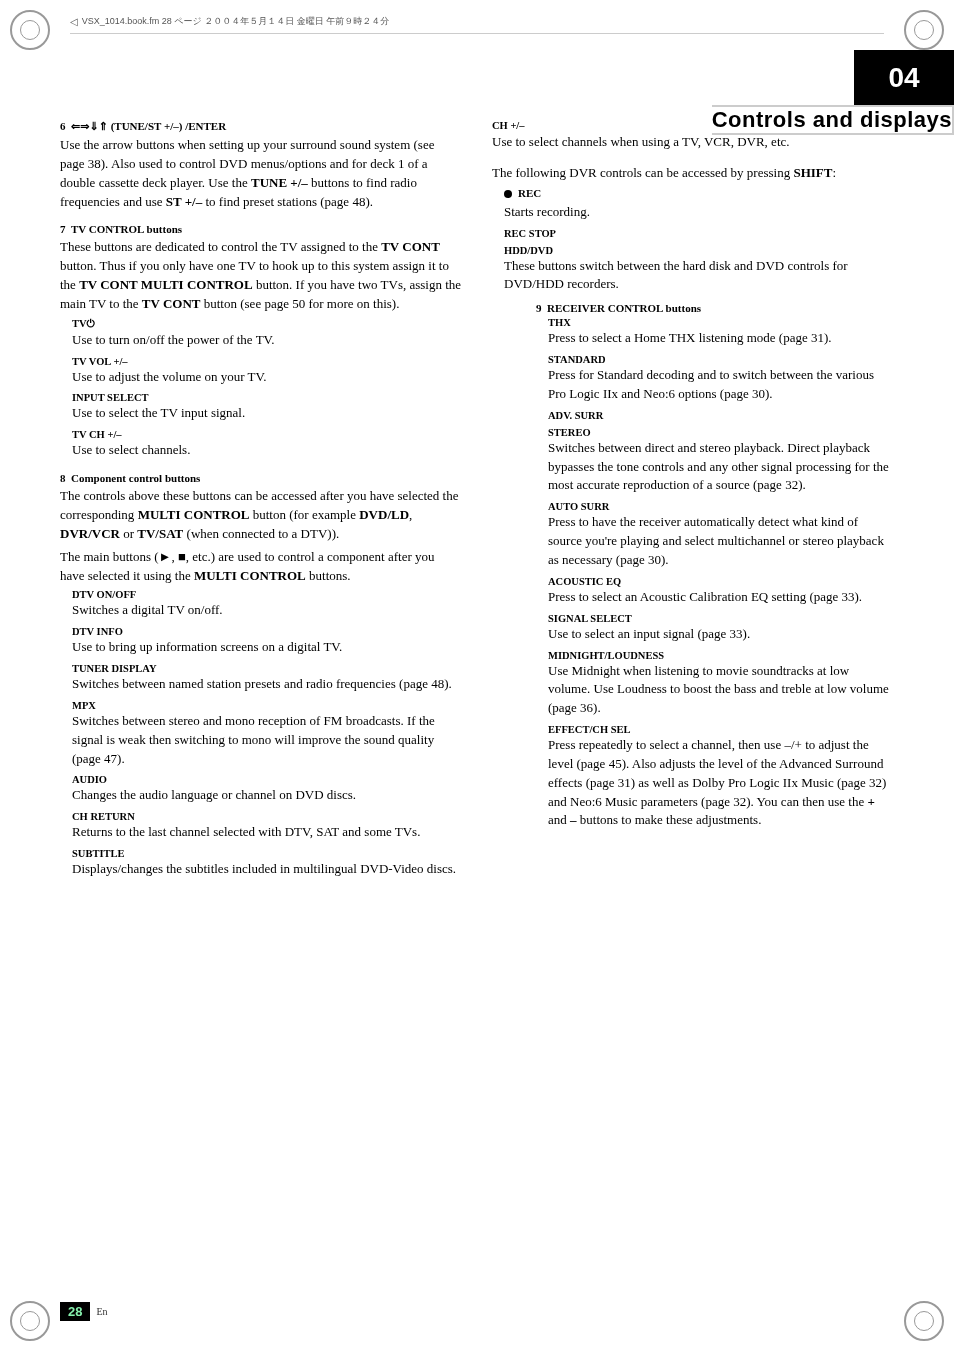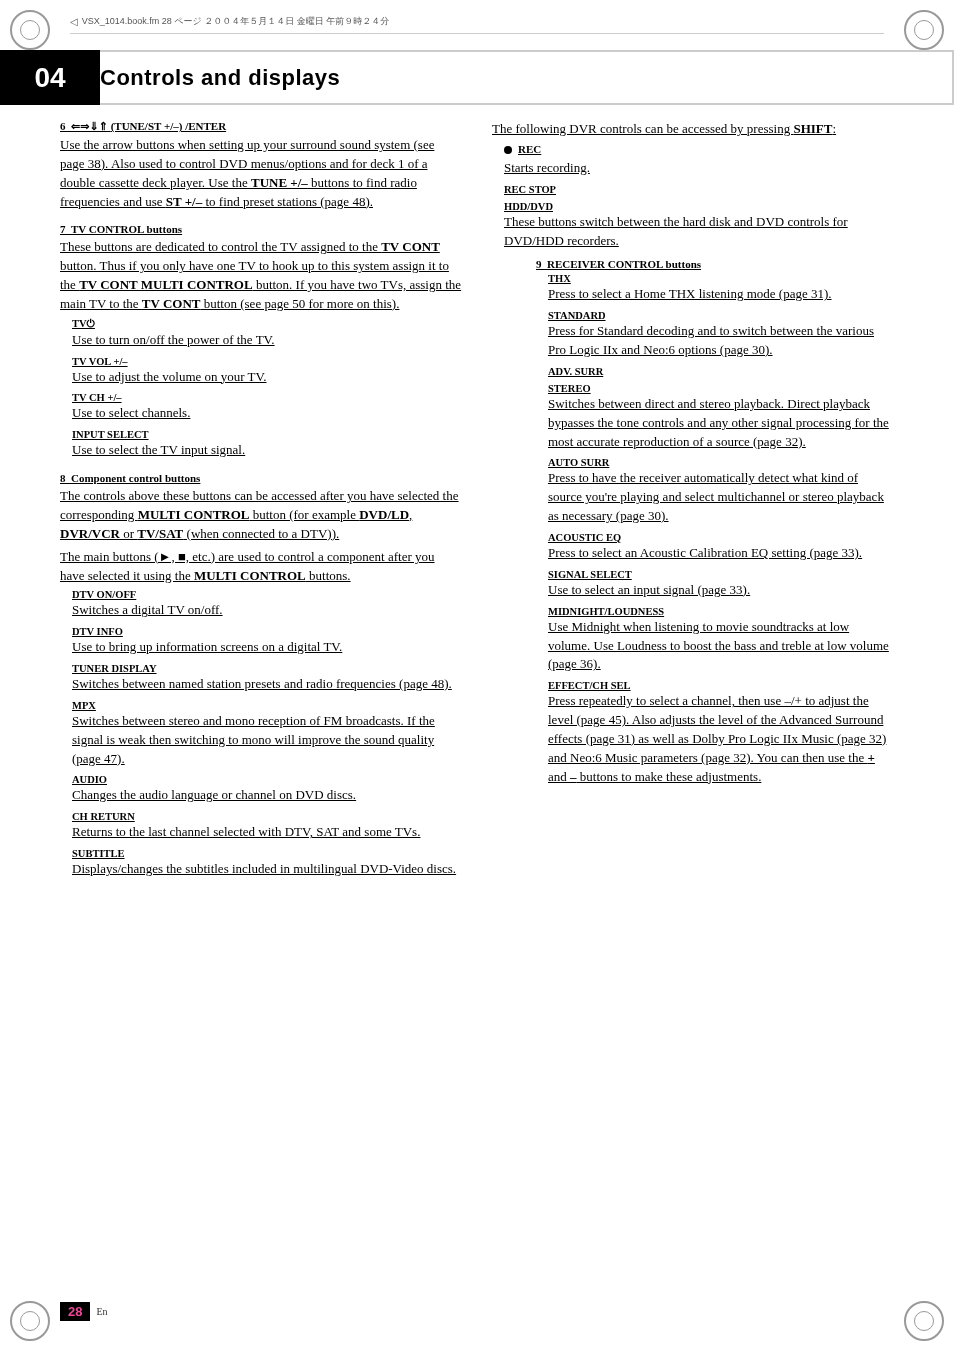--- a/index.html
+++ b/index.html
@@ -68,21 +68,22 @@
     }
 
     
     .chapter-header {
       position: absolute;
       top: 50px;
       left: 0;
       right: 0;
       height: 43px;
       display: flex;
-      align-items: flex-start;
+      align-items: flex-end;
+      flex-direction: column;
     }
 
     .chapter-number-box {
       width: 100px;
       height: 55px;
       background: #000;
       display: flex;
       align-items: center;
       justify-content: center;
       flex-shrink: 0;
@@ -114,21 +115,20 @@
 
     
     .main-content {
       position: absolute;
       top: 120px;
       left: 60px;
       right: 60px;
       bottom: 80px;
       display: flex;
       gap: 30px;
-      text-decoration: underline;
     }
 
     .left-column {
       flex: 1;
     }
 
     .right-column {
       flex: 1;
     }
 
@@ -176,21 +176,21 @@
       position: absolute;
       bottom: 30px;
       left: 60px;
       display: flex;
       align-items: center;
       gap: 6px;
     }
 
     .page-number-box {
       background: #000;
-      color: #ec4899;
+      color: #86efac;
       font-weight: bold;
       font-size: 13px;
       padding: 2px 8px;
       font-family: Arial, sans-serif;
     }
 
     .page-label {
       font-size: 10px;
       color: #333;
     }
@@ -267,26 +267,26 @@
       </p>
       <div class="tv-sub">
         <div class="tv-sub-heading">TV⏻</div>
         <p class="body-text">Use to turn on/off the power of the TV.</p>
       </div>
       <div class="tv-sub">
         <div class="tv-sub-heading">TV VOL +/–</div>
         <p class="body-text">Use to adjust the volume on your TV.</p>
       </div>
       <div class="tv-sub">
+        <div class="tv-sub-heading">INPUT SELECT</div>
+        <p class="body-text">Use to select the TV input signal.</p>
+      </div>
+      <div class="tv-sub">
         <div class="tv-sub-heading">TV CH +/–</div>
         <p class="body-text">Use to select channels.</p>
-      </div>
-      <div class="tv-sub">
-        <div class="tv-sub-heading">INPUT SELECT</div>
-        <p class="body-text">Use to select the TV input signal.</p>
       </div>
     </div>
 
     <div class="section">
       <div class="section-heading">
         8 &nbsp;<strong>Component control buttons</strong>
       </div>
       <p class="body-text">
         The controls above these buttons can be accessed after you have selected the corresponding <strong>MULTI CONTROL</strong> button (for example <strong>DVD/LD</strong>, <strong>DVR/VCR</strong> or <strong>TV/SAT</strong> (when connected to a DTV)).
       </p>
@@ -320,20 +320,24 @@
       <div class="tv-sub">
         <div class="tv-sub-heading">SUBTITLE</div>
         <p class="body-text">Displays/changes the subtitles included in multilingual DVD-Video discs.</p>
       </div>
     </div>
 
   </div>
 
   <div class="right-column">
 
+    <div class="section">
+      <div class="sub-heading">CH +/–</div>
+      <p class="body-text">Use to select channels when using a TV, VCR, DVR, etc.</p>
+    </div>
 
     <p class="body-text">The following DVR controls can be accessed by pressing <strong>SHIFT</strong>:</p>
 
     <div class="tv-sub">
       <div class="bullet-item">
         <div class="bullet-circle"></div>
         <strong>REC</strong>
       </div>
       <p class="body-text">Starts recording.</p>
     </div>

